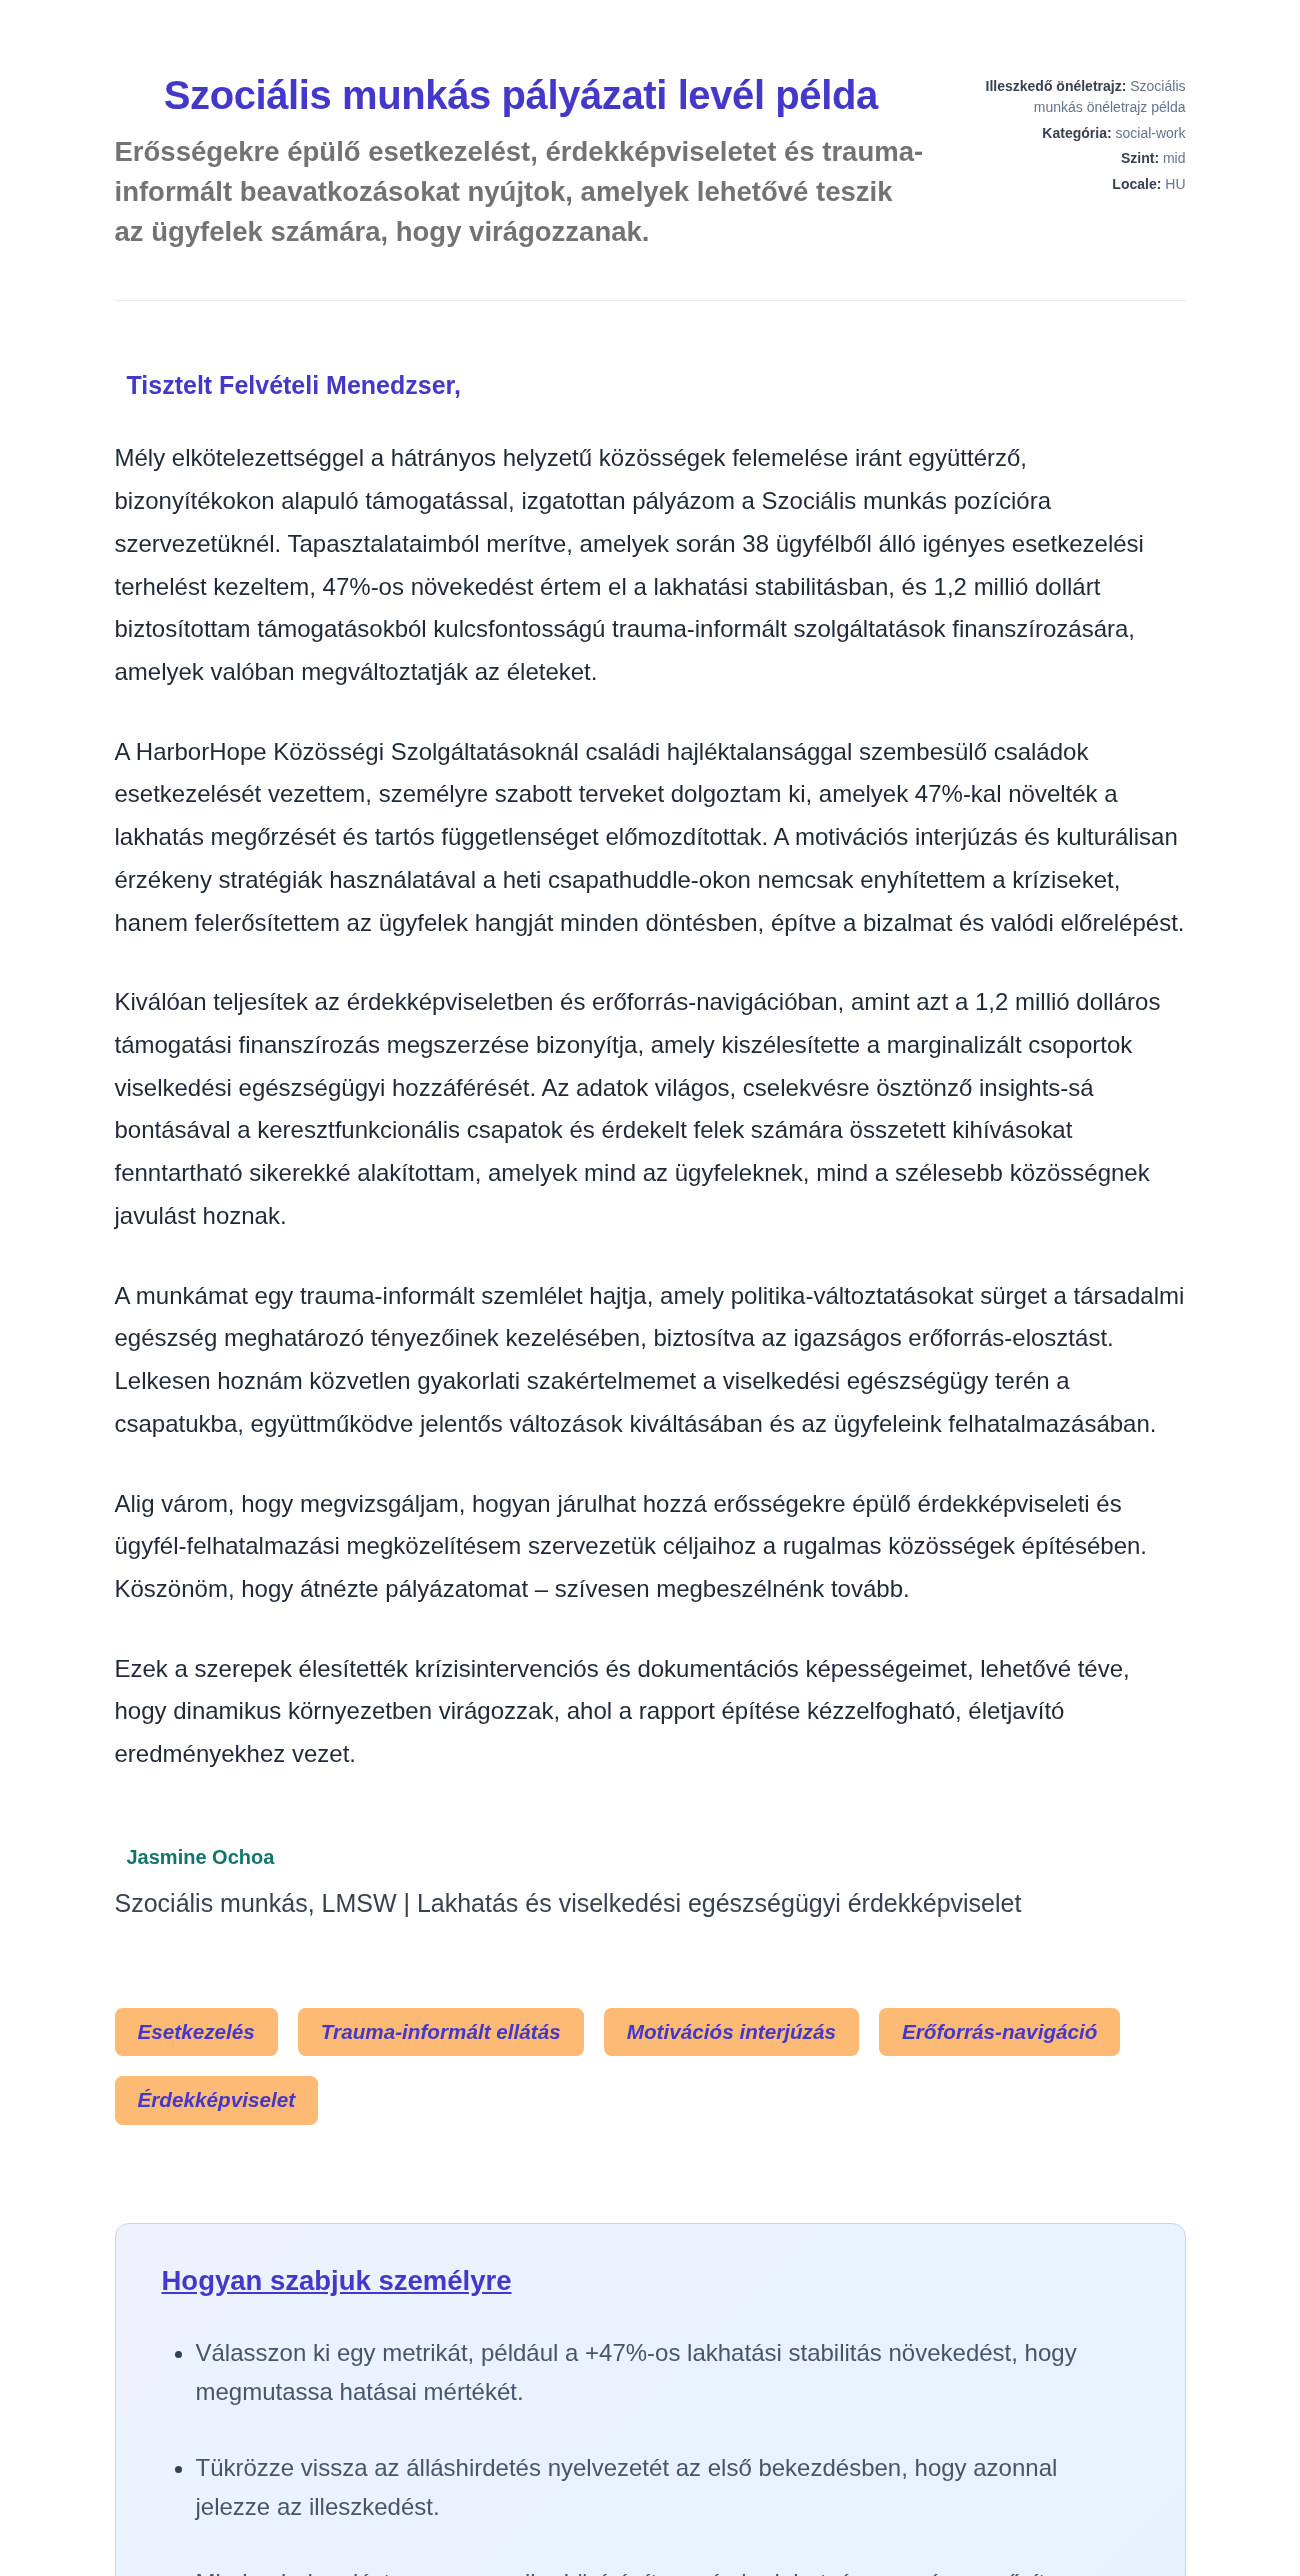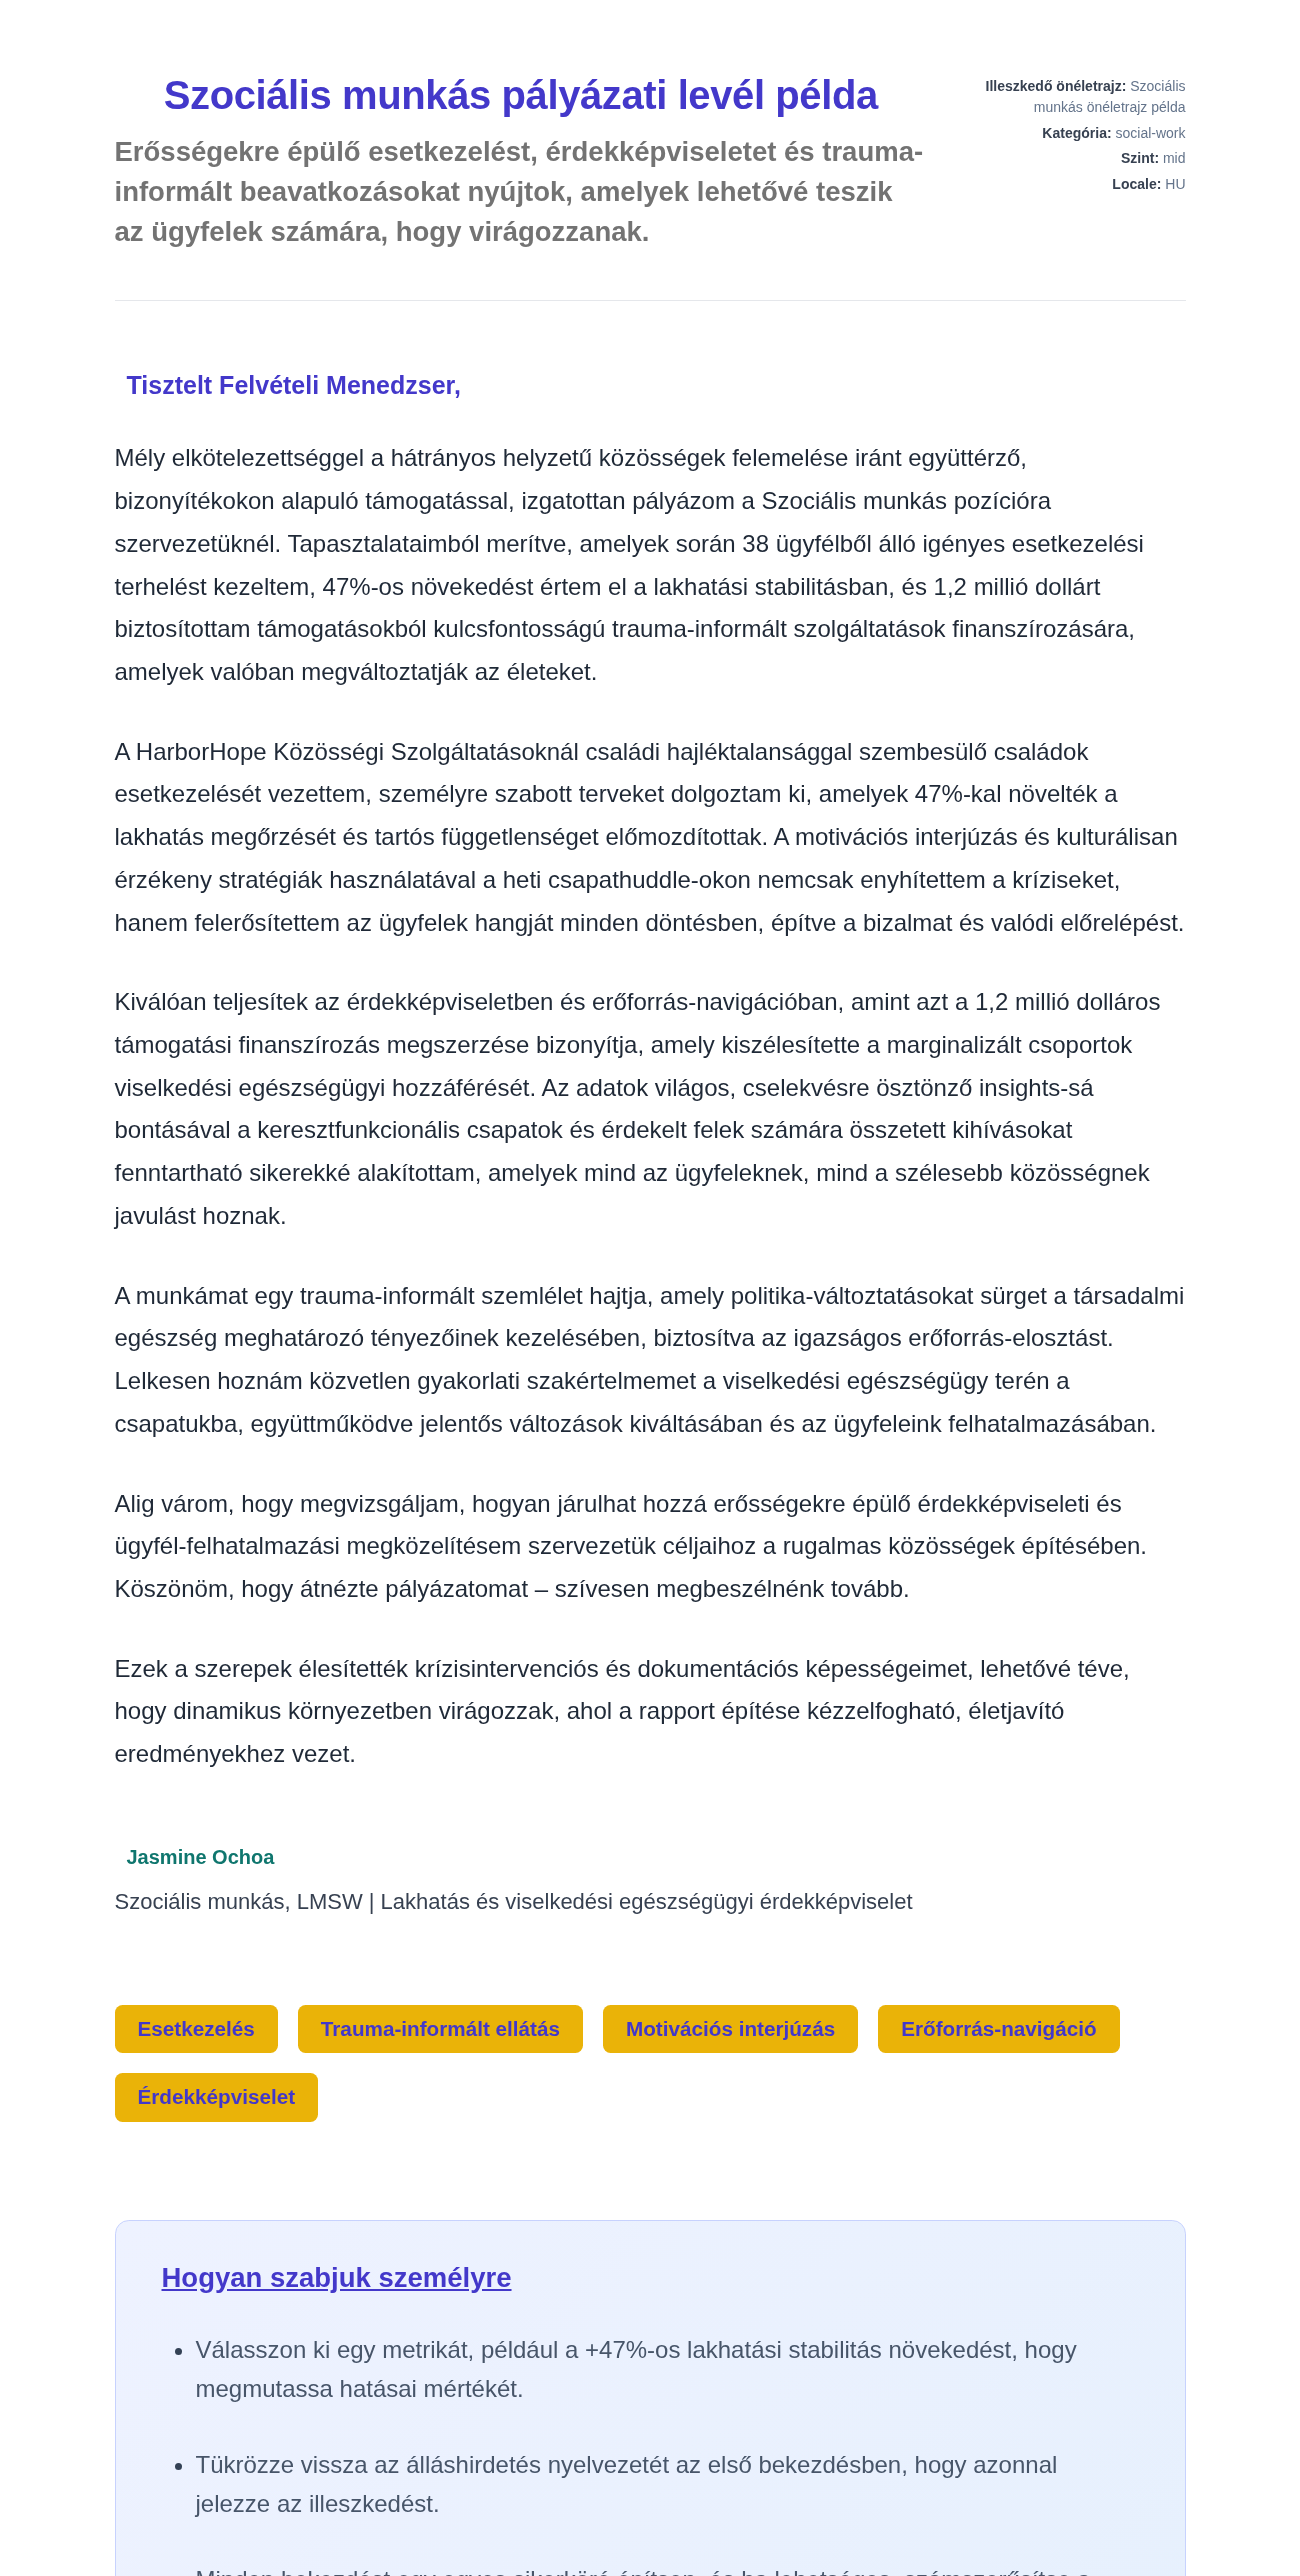--- a/index.html
+++ b/index.html
@@ -16,26 +16,26 @@
   .meta-label { font-weight: 700; color: #374151; }
 
   .divider { border: none; border-top: 1.5px solid #e5e7eb; margin: 49px 0 0; }
 
   
   .greeting { margin: 70px 12px 0; font-size: 25px; font-weight: 600; color: #4338ca; }
   .para { font-size: 24px; line-height: 1.78; margin: 37px 0 0; color: #1f2937; }
 
   .signature { margin-top: 70px; }
   .sig-name { font-size: 20px; font-weight: 700; color: #0f766e; margin: 12px; }
-  .sig-role { font-size: 22px; color: #374151; margin: 20px 0 0; }
+  .sig-role { font-size: 25px; color: #374151; margin: 20px 0 0; }
 
   
   .tags { display: flex; flex-wrap: wrap; gap: 20px; margin-top: 90px; }
-  .tag { display: inline-block; background: #eab308; color: #4338ca; font-size: 20.7px; font-weight: 600;
-         padding: 12.2px 23px; border-radius: 7.6px; cursor: pointer; }
+  .tag { display: inline-block; background: #fdba74; color: #4338ca; font-size: 20.7px; font-weight: 600;
+         padding: 12.2px 23px; border-radius: 7.6px; cursor: pointer; font-style: italic; }
 
   
   .tips { margin-top: 98px; background: linear-gradient(135deg, #eef2ff 0%, #e6f0fd 100%);
           border: 1.5px solid #c7d2fe; border-radius: 13.8px; padding: 41px 46px 46px; }
   .tips-title { font-size: 27.5px; font-weight: 700; color: #4338ca; margin: 0 0 32px; text-decoration: underline; }
   .tips-list { margin: 0; padding-left: 34px; }
   .tip { font-size: 24px; line-height: 1.65; color: #475569; margin: 36px 0; }
   .tip::marker { color: #334155; }
 </style>
 </head>

